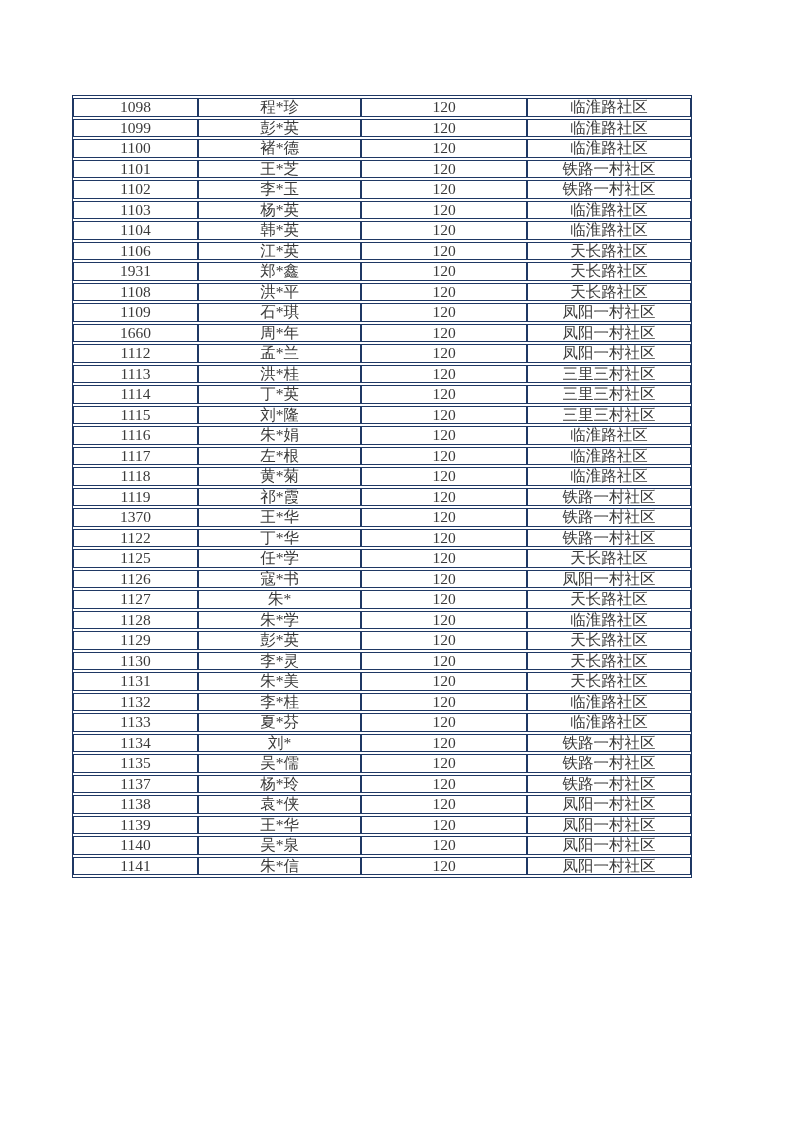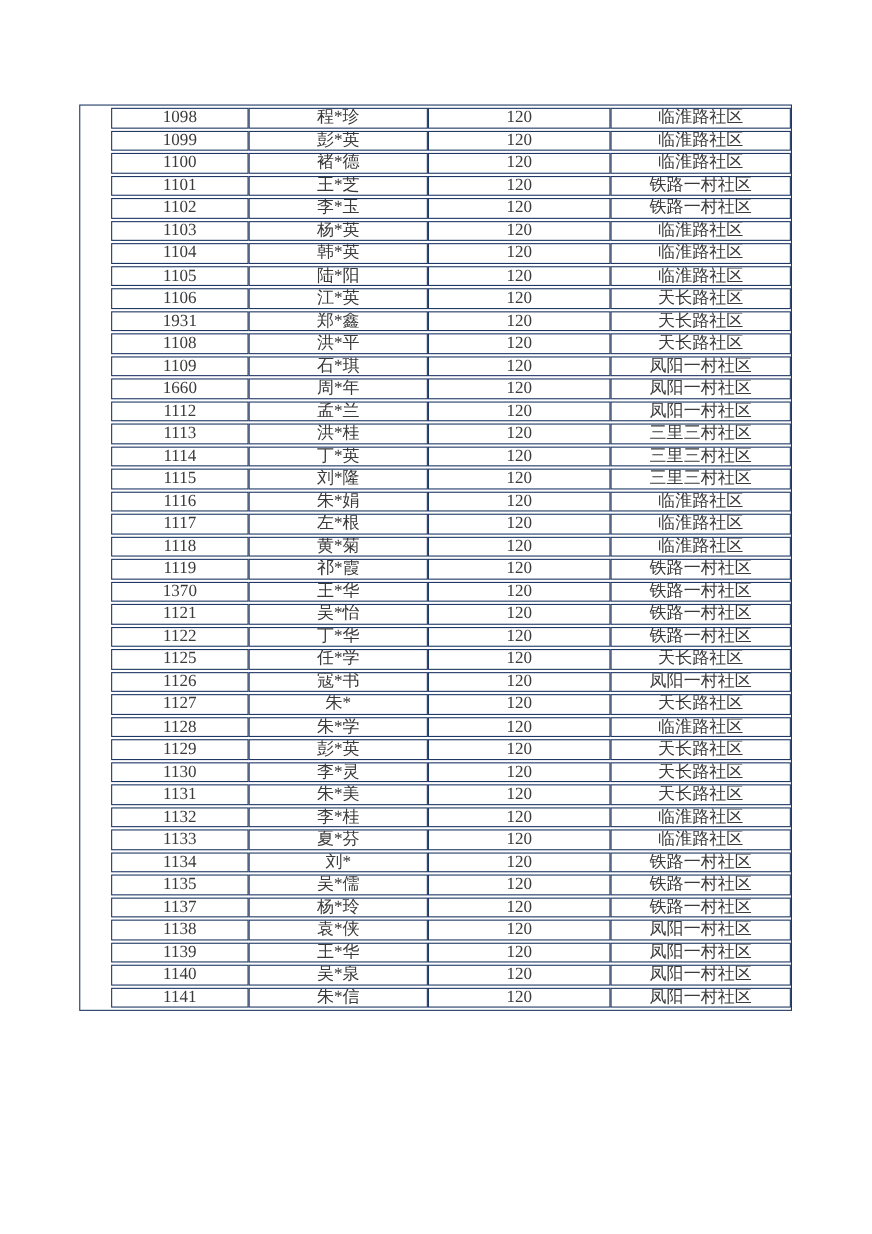--- a/index.html
+++ b/index.html
@@ -17,21 +17,20 @@
   }
   table.roster {
     position: absolute;
     left: 72px;
     top: 95px;
     width: 618px;
     table-layout: fixed;
     border-collapse: separate;
     border-spacing: 0 2px;
     border: 1px solid #1f3864;
-    padding-left: 28px;
   }
   table.roster td {
     box-sizing: border-box;
     border: 1px solid #1f3864;
     height: 16.75px;
     line-height: 16.5px;
     padding: 0;
     text-align: center;
     vertical-align: middle;
     font-size: 15.5px;
@@ -92,26 +91,20 @@
           <td>120</td>
           <td>临淮路社区</td>
         </tr>
         <tr>
           <td>1104</td>
           <td>韩*英</td>
           <td>120</td>
           <td>临淮路社区</td>
         </tr>
         <tr>
-          <td>1105</td>
-          <td>陆*阳</td>
-          <td>120</td>
-          <td>临淮路社区</td>
-        </tr>
-        <tr>
           <td>1106</td>
           <td>江*英</td>
           <td>120</td>
           <td>天长路社区</td>
         </tr>
         <tr>
           <td>1931</td>
           <td>郑*鑫</td>
           <td>120</td>
           <td>天长路社区</td>
@@ -178,26 +171,20 @@
         </tr>
         <tr>
           <td>1119</td>
           <td>祁*霞</td>
           <td>120</td>
           <td>铁路一村社区</td>
         </tr>
         <tr>
           <td>1370</td>
           <td>王*华</td>
-          <td>120</td>
-          <td>铁路一村社区</td>
-        </tr>
-        <tr>
-          <td>1121</td>
-          <td>吴*怡</td>
           <td>120</td>
           <td>铁路一村社区</td>
         </tr>
         <tr>
           <td>1122</td>
           <td>丁*华</td>
           <td>120</td>
           <td>铁路一村社区</td>
         </tr>
         <tr>

